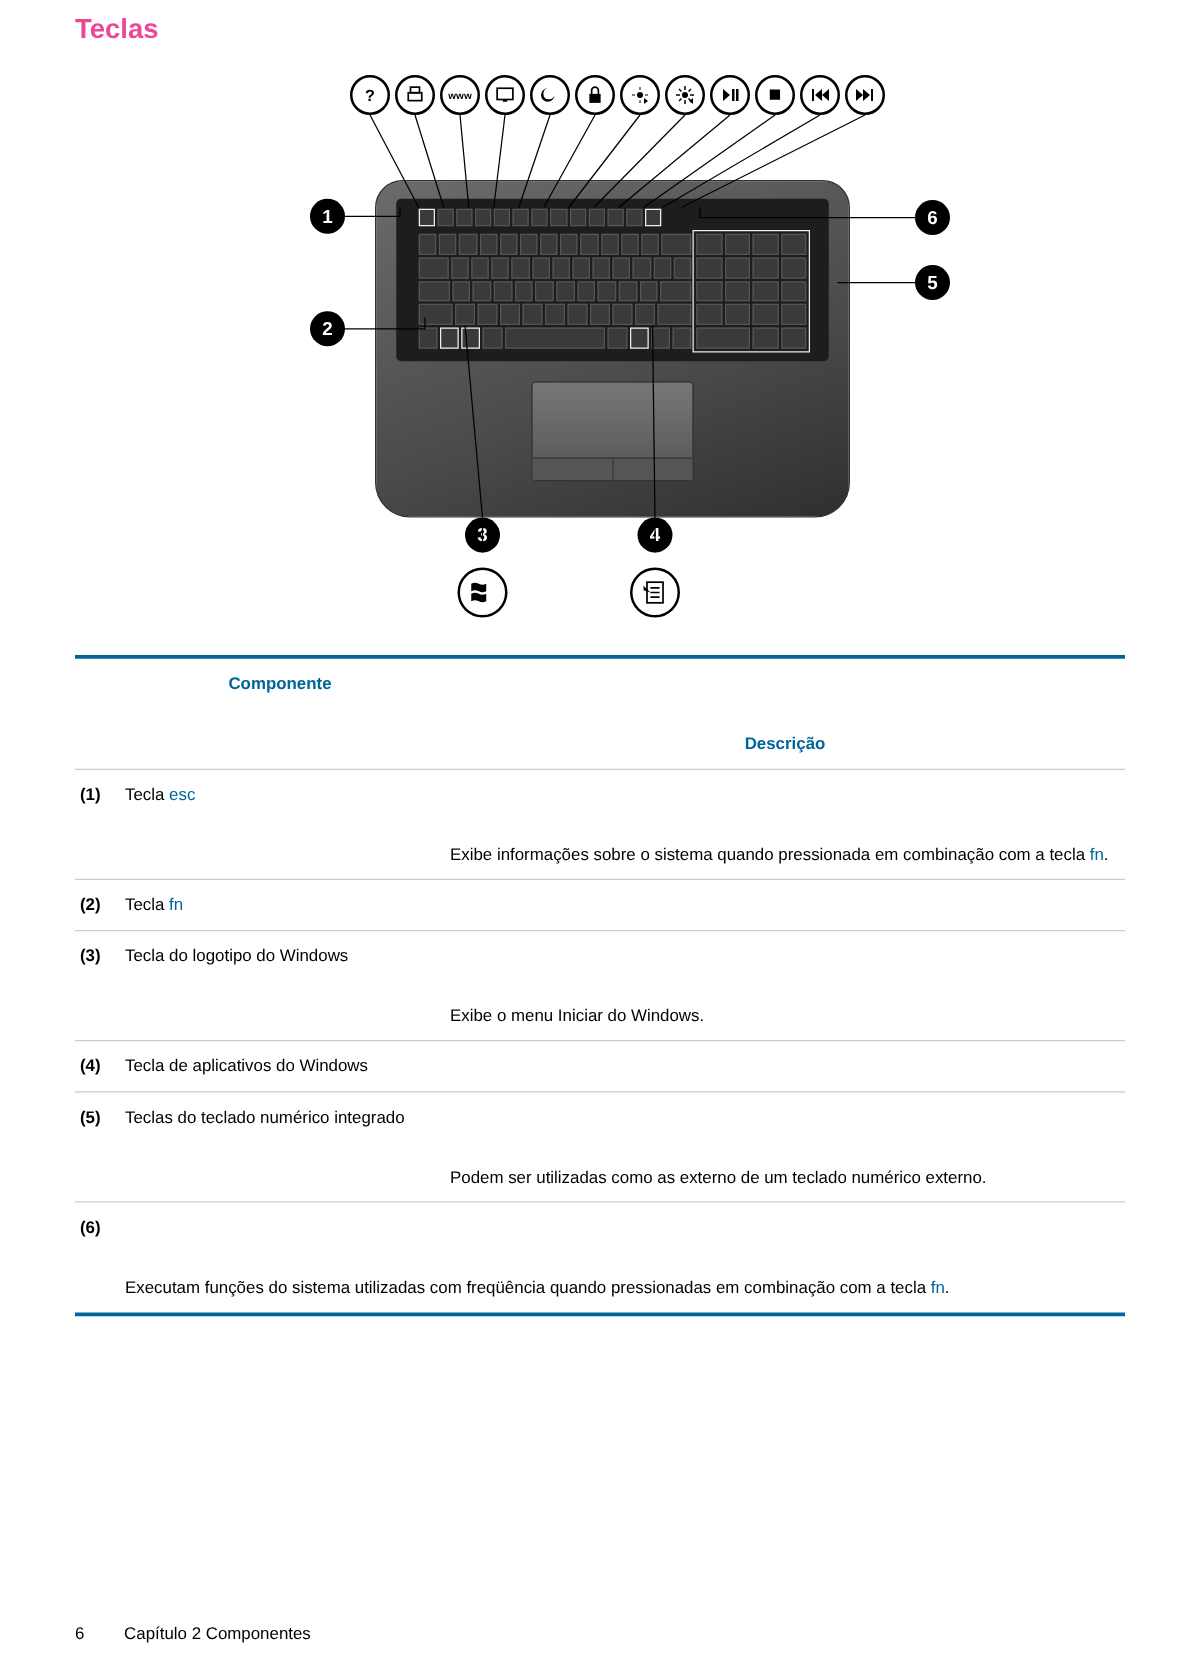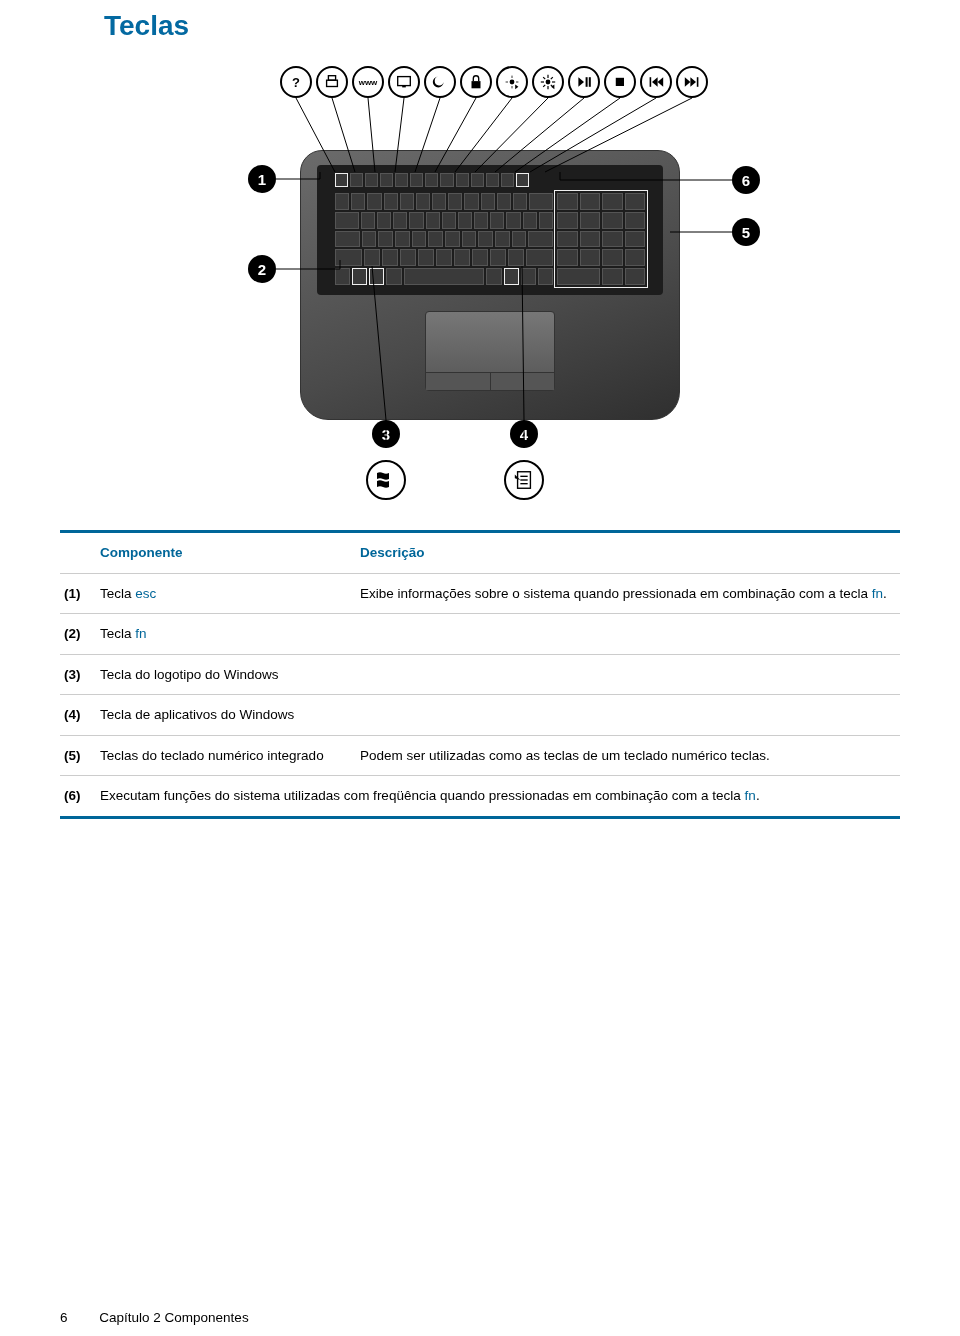--- a/index.html
+++ b/index.html
@@ -5,25 +5,24 @@
     * { margin: 0; padding: 0; box-sizing: border-box; }
     body {
       font-family: Arial, Helvetica, sans-serif;
       width: 960px;
       height: 1336px;
       background: #fff;
       position: relative;
       padding: 10px 60px 0 60px;
     }
     .page-title {
-      color: #0369a1;
-      font-size: 28px;
+      color: #ec4899;
+      font-size: 22px;
       font-weight: bold;
       margin-bottom: 18px;
-      margin-left: 44px;
     }
     .diagram-area {
       position: relative;
       width: 560px;
       height: 440px;
       margin: 0 auto 30px auto;
     }
     
     .laptop {
       position: absolute;
@@ -147,29 +146,30 @@
     }
     .tbl-row {
       display: flex;
       border-bottom: 1px solid #ccc;
       padding: 10px 4px;
     }
     .tbl-row.header {
       font-weight: bold;
       color: #006699;
       border-bottom: 1px solid #ccc;
+      text-align: center;
     }
     .tbl-row:last-child { border-bottom: none; }
     .col-num { width: 36px; font-weight: bold; }
     .col-comp { width: 260px; padding-right: 12px; }
-    .col-desc { flex: 1; }
+    .col-desc { flex: 1; margin-top: 48px; }
     .col-comp .lk, .col-desc .lk { color: #006699; }
     .footer {
       position: absolute;
-      left: 60px; bottom: 11px;
+      left: 60px; bottom: 22px;
       font-size: 13.5px;
     }
     .footer .pn { margin-right: 28px; }
   </style>
 </head>
 <body>
 
 <h1 class="page-title">Teclas</h1>
 
 <div class="diagram-area">
@@ -448,31 +448,32 @@
   </div>
 
   <div class="tbl-row">
     <div class="col-num">(2)</div>
     <div class="col-comp"><span>Tecla </span><span class="lk">fn</span></div>
   </div>
 
   <div class="tbl-row">
     <div class="col-num">(3)</div>
     <div class="col-comp"><span>Tecla do logotipo do Windows</span></div>
+    <div class="col-desc"><span>Exibe o menu Iniciar do Windows.</span></div>
   </div>
 
   <div class="tbl-row">
     <div class="col-num">(4)</div>
     <div class="col-comp"><span>Tecla de aplicativos do Windows</span></div>
   </div>
 
   <div class="tbl-row">
     <div class="col-num">(5)</div>
     <div class="col-comp"><span>Teclas do teclado numérico integrado</span></div>
-    <div class="col-desc"><span>Podem ser utilizadas como as teclas de um teclado numérico teclas.</span></div>
+    <div class="col-desc"><span>Podem ser utilizadas como as externo de um teclado numérico externo.</span></div>
   </div>
 
   <div class="tbl-row">
     <div class="col-num">(6)</div>
     <div class="col-desc"><span>Executam funções do sistema utilizadas com freqüência quando pressionadas em combinação com a tecla </span><span class="lk">fn</span><span>.</span></div>
   </div>
 </div>
 
 <div class="footer">
   <span class="pn">6</span>

